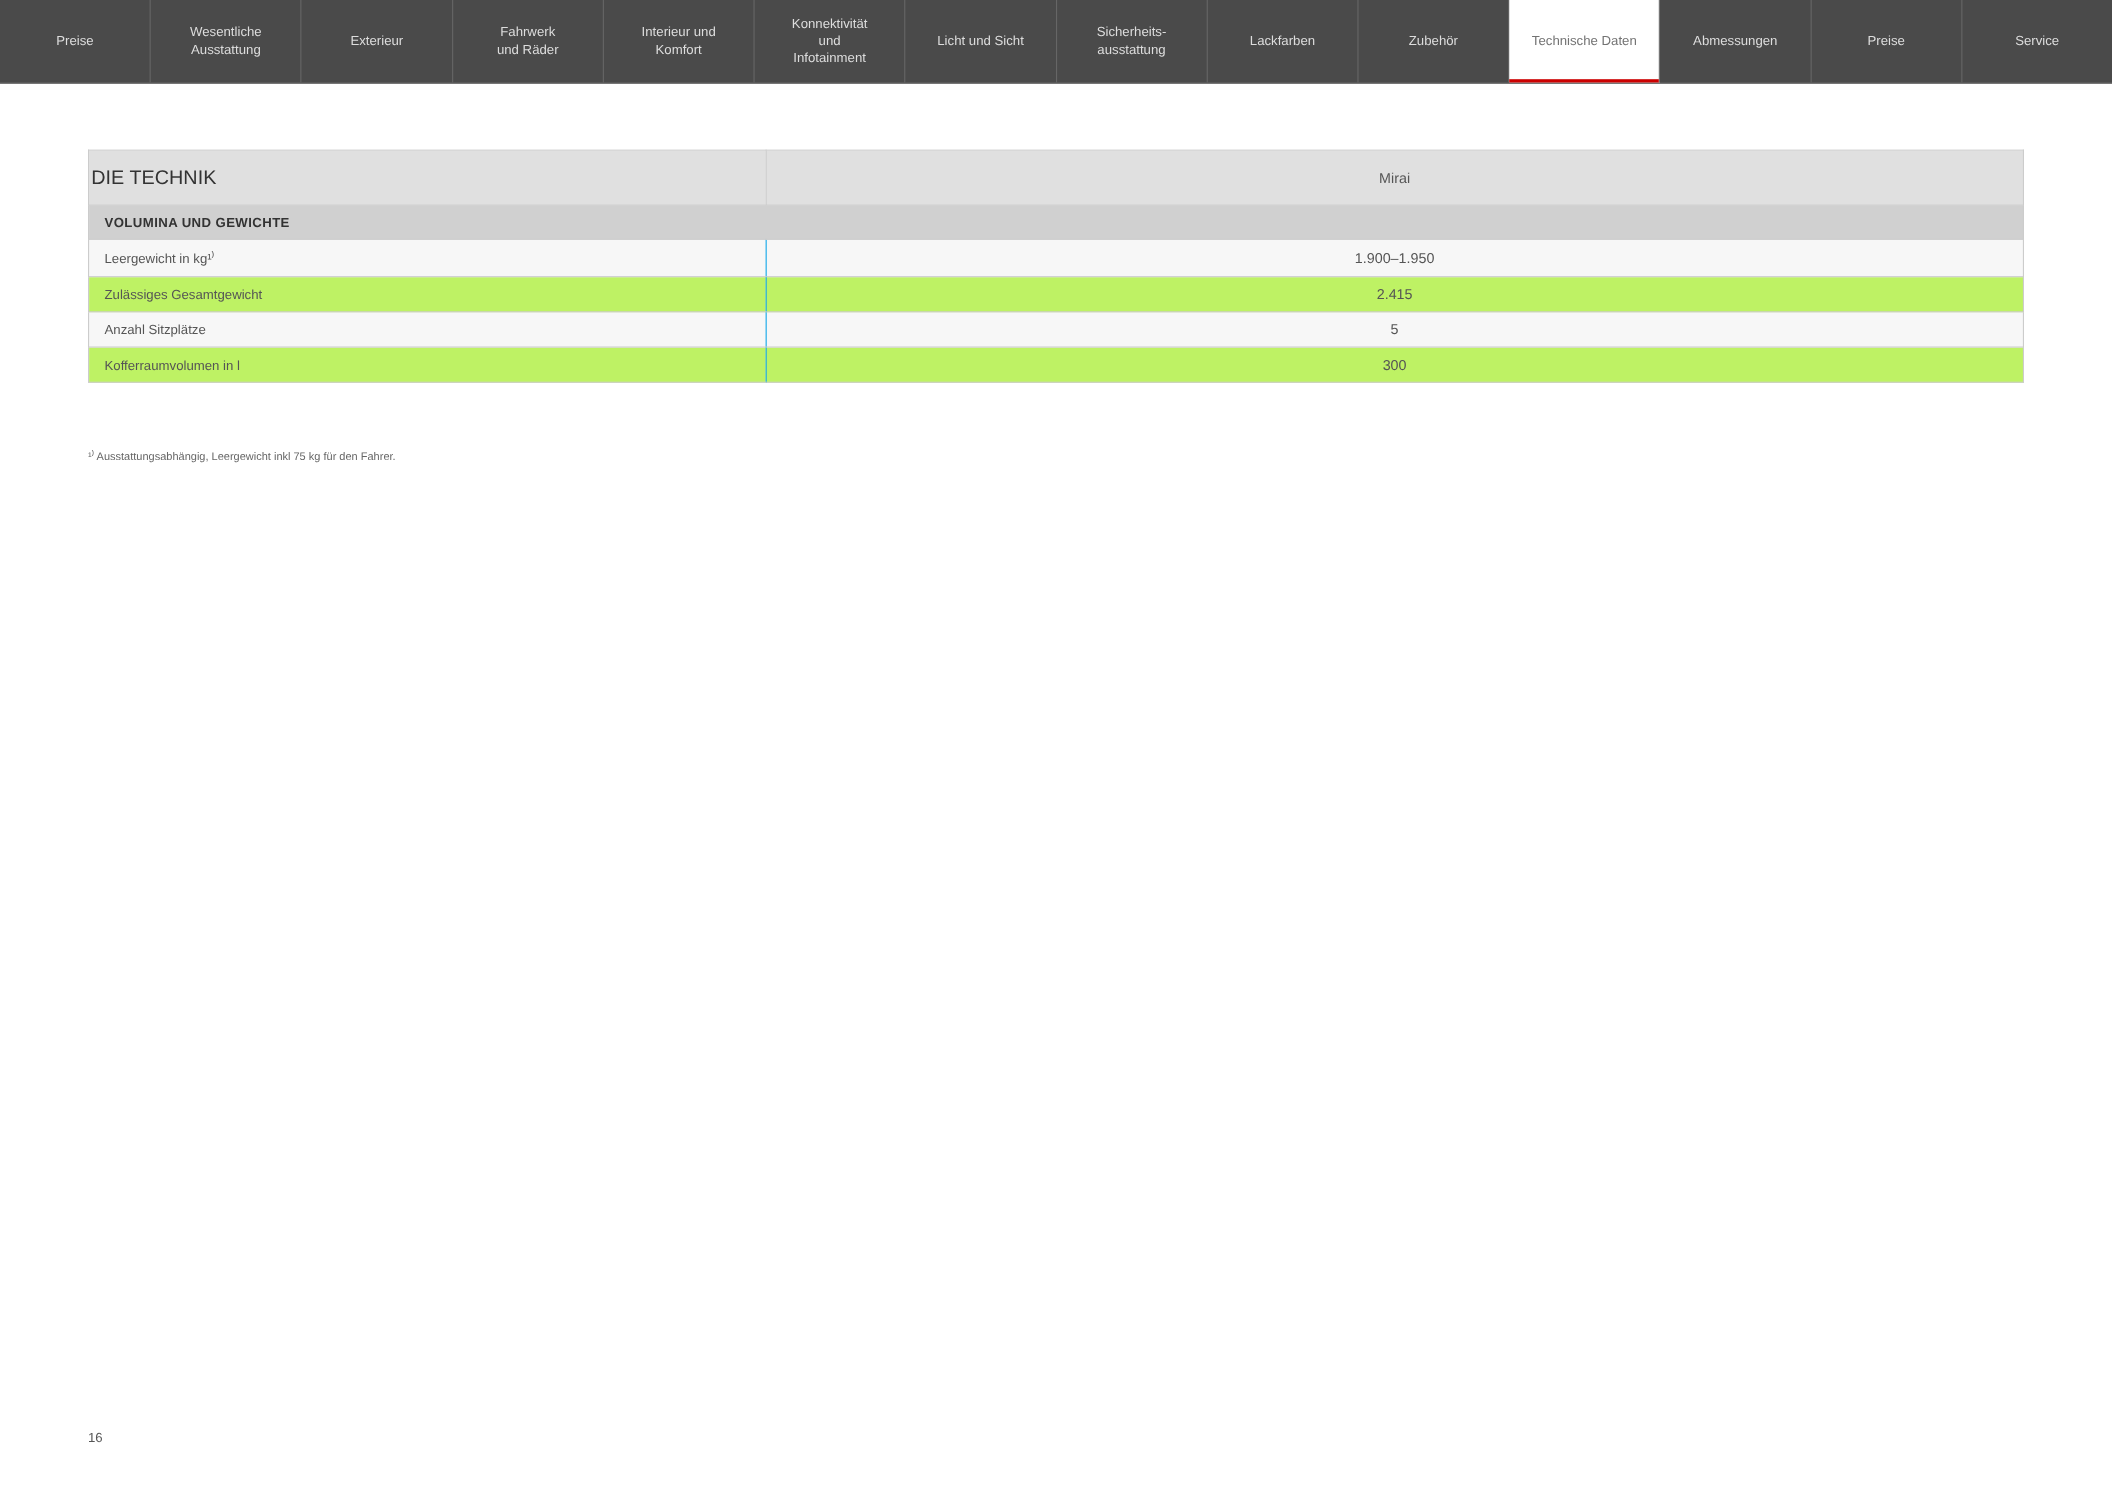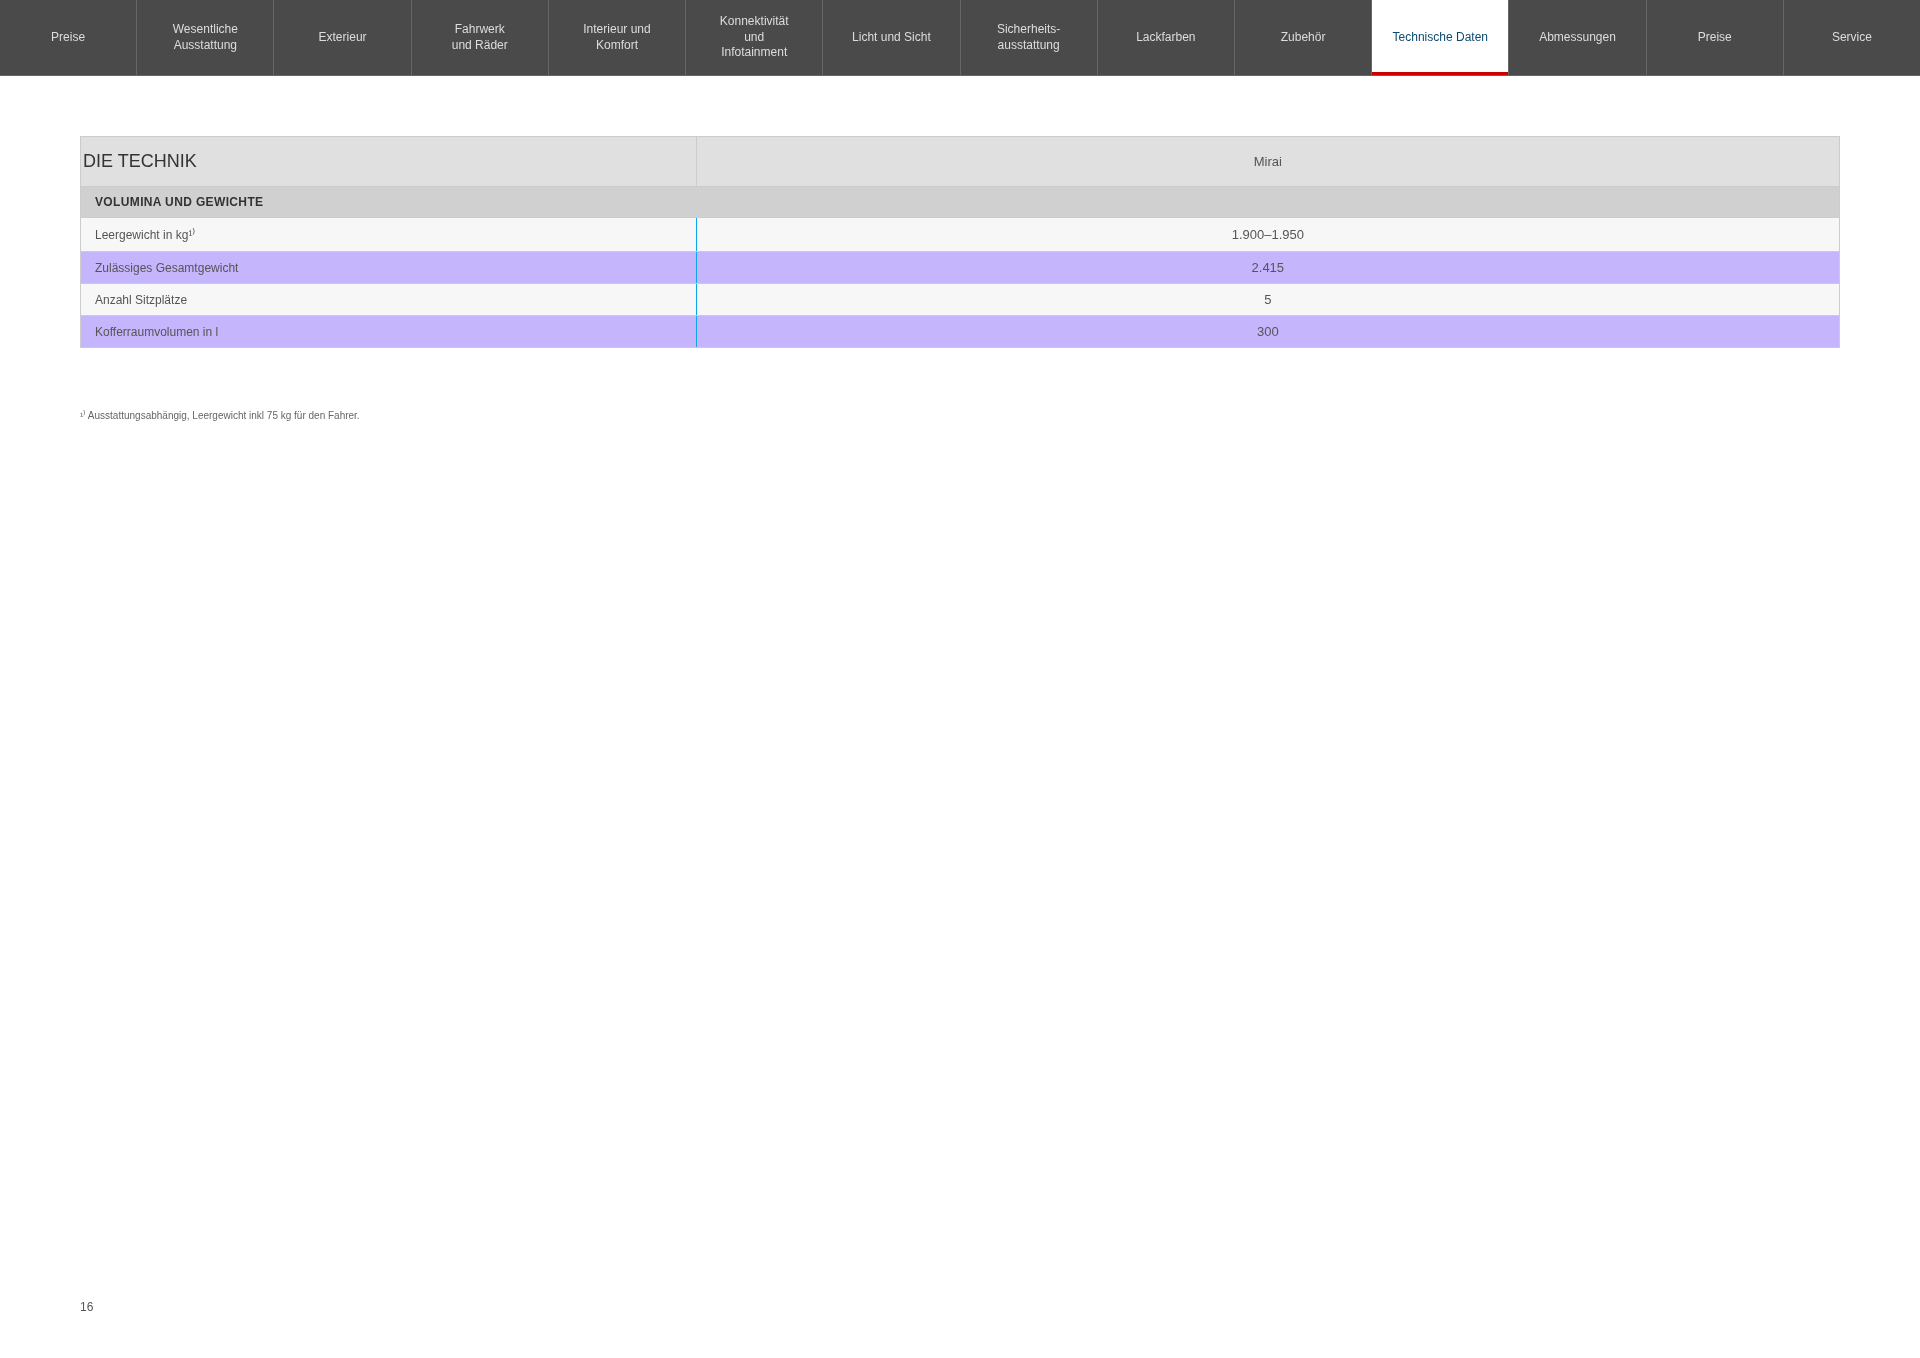--- a/index.html
+++ b/index.html
@@ -29,21 +29,21 @@
       color: #ddd;
       font-size: 12px;
       line-height: 1.3;
       border-right: 1px solid #666;
       cursor: pointer;
       min-height: 75px;
     }
     .nav-item:last-child { border-right: none; }
     .nav-item.active {
       background: #fff;
-      color: #0c4a6e;
+      color: #737373;
       position: relative;
     }
     .nav-item.active::after {
       content: '';
       position: absolute;
       bottom: 0;
       left: 0;
       right: 0;
       height: 3px;
       background: #c00;
@@ -89,21 +89,21 @@
     .section-header-row td {
       background: #d0d0d0;
       font-weight: bold;
       font-size: 12px;
       text-transform: uppercase;
       letter-spacing: 0.03em;
     }
 
     
     .data-row td {
-      background: #c4b5fd;
+      background: #bef264;
     }
     .data-row:nth-child(even) td {
       background: #f7f7f7;
     }
     .data-row .label-cell {
       width: 35%;
       color: #555;
       font-size: 12px;
       border-right: 1px solid #0ea5e9;
     }

